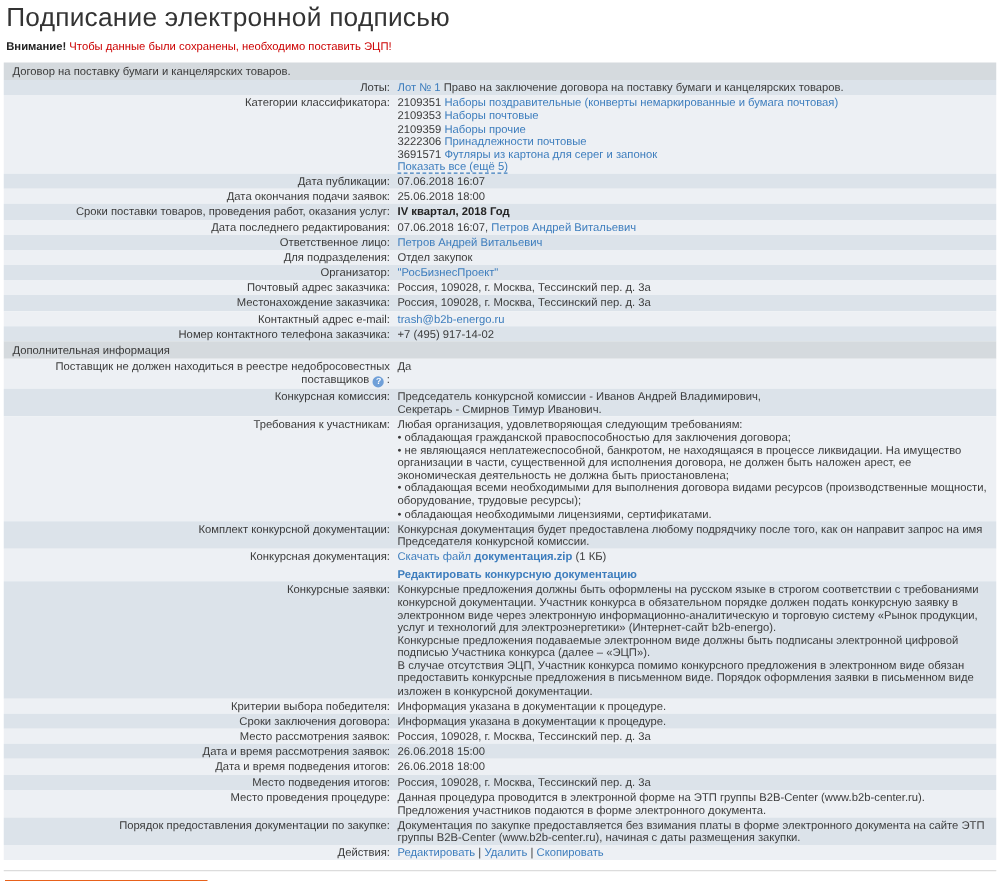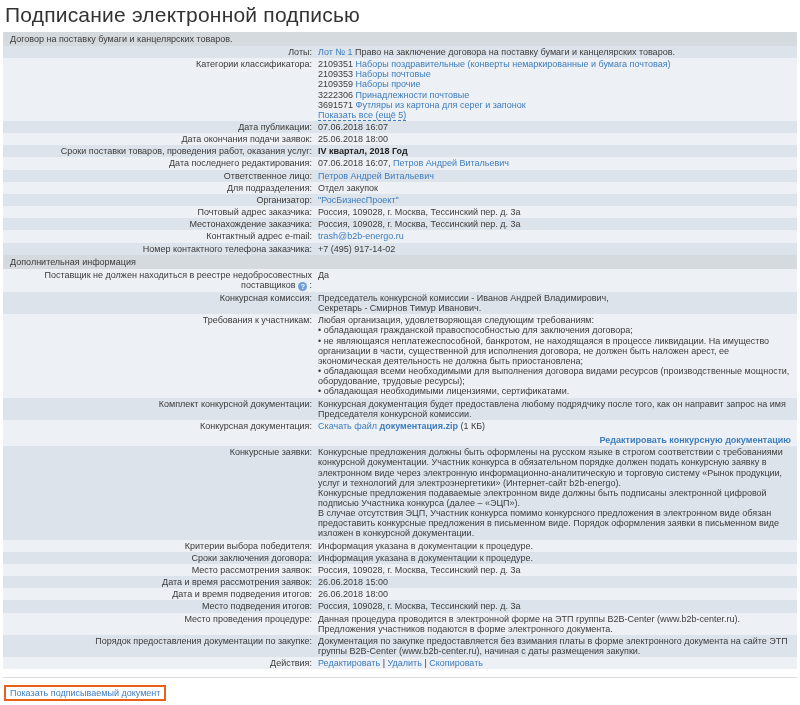--- a/index.html
+++ b/index.html
@@ -16,39 +16,40 @@
   h1{font-size:21px;font-weight:400;color:#333;margin:1px 0 5px 2px;letter-spacing:.2px;}
   .warning{color:var(--warn);margin:0 0 8px 2px;}
   .warning b{font-weight:700;}
   .section-header{background:var(--hdr);color:#3a3a3a;padding:2px 7px;}
   .row{display:flex;align-items:flex-start;}
   .row.dark{background:var(--row-dark);}
   .row.light{background:var(--row-light);}
   .label{flex:0 0 312px;text-align:right;padding:1px 3px 1px 4px;color:#3a3a3a;}
   .value{flex:1;padding:1px 6px 1px 3px;}
   .para{margin:0;}
-  .para-gap .para + .para{margin-top:4px;text-align:right;}
+  .para-gap .para + .para{margin-top:4px;}
   a{color:var(--link);text-decoration:none;cursor:pointer;}
   a.bold{font-weight:700;}
   a.toggle{border-bottom:1px dashed var(--link);}
   b{font-weight:700;color:#222;}
   .help-icon{
     display:inline-block;width:9px;height:9px;margin:0 2px 0 3px;border-radius:50%;
     background:#6f9fd8;color:#fff;font-size:7px;font-weight:700;line-height:9px;
     text-align:center;vertical-align:-1px;
   }
   .divider{border:none;border-top:1px solid #dcdcdc;margin:8px 0 7px 0;}
   .footer{padding-left:1px;}
   .annot-box{display:inline-block;border:2px solid var(--annot);padding:1px 4px;background:transparent;}
 </style>
 </head>
 <body>
 
 <div class="page">
   <h1>Подписание электронной подписью</h1>
+  <div class="warning"><b>Внимание!</b><span> Чтобы данные были сохранены, необходимо поставить ЭЦП!</span></div>
 
   <div>
       <div class="section-header">Договор на поставку бумаги и канцелярских товаров.</div>
       <div class="row dark">
         <div class="label">Лоты:</div>
         <div class="value">
           <div class="para"><a href="#">Лот № 1</a><span> Право на заключение договора на поставку бумаги и канцелярских товаров.</span></div>
         </div>
       </div>
       <div class="row light">

